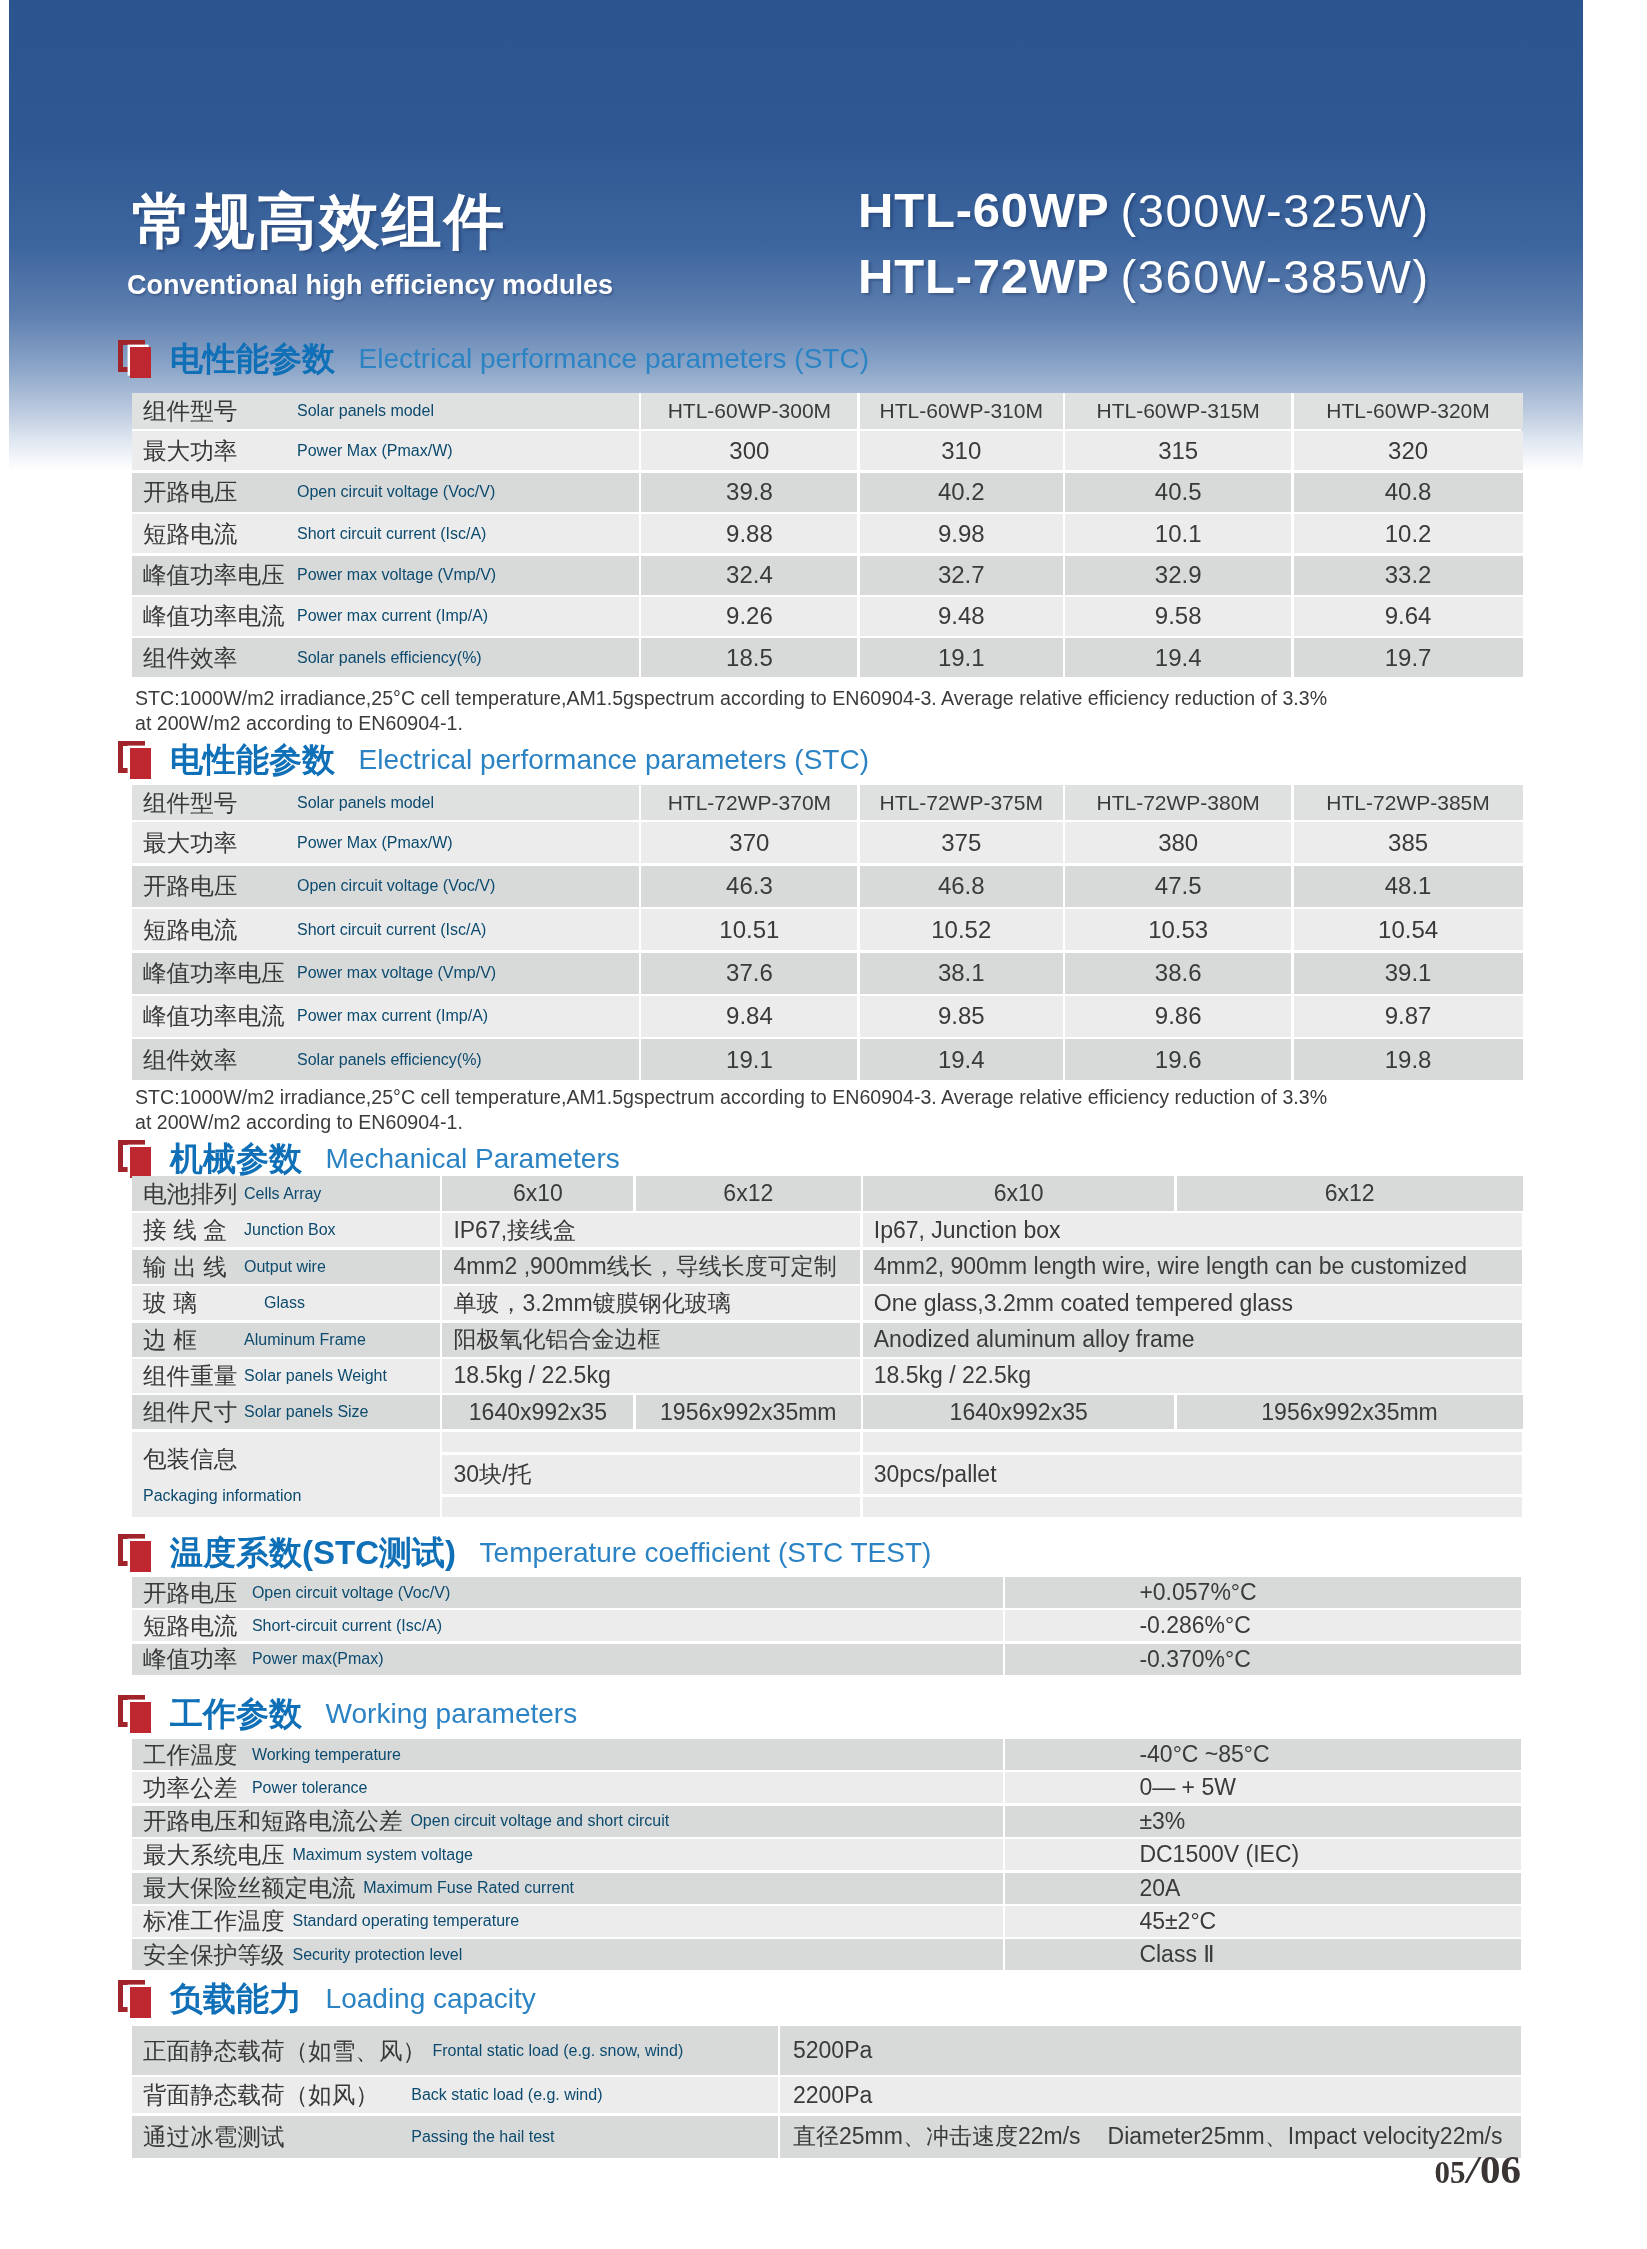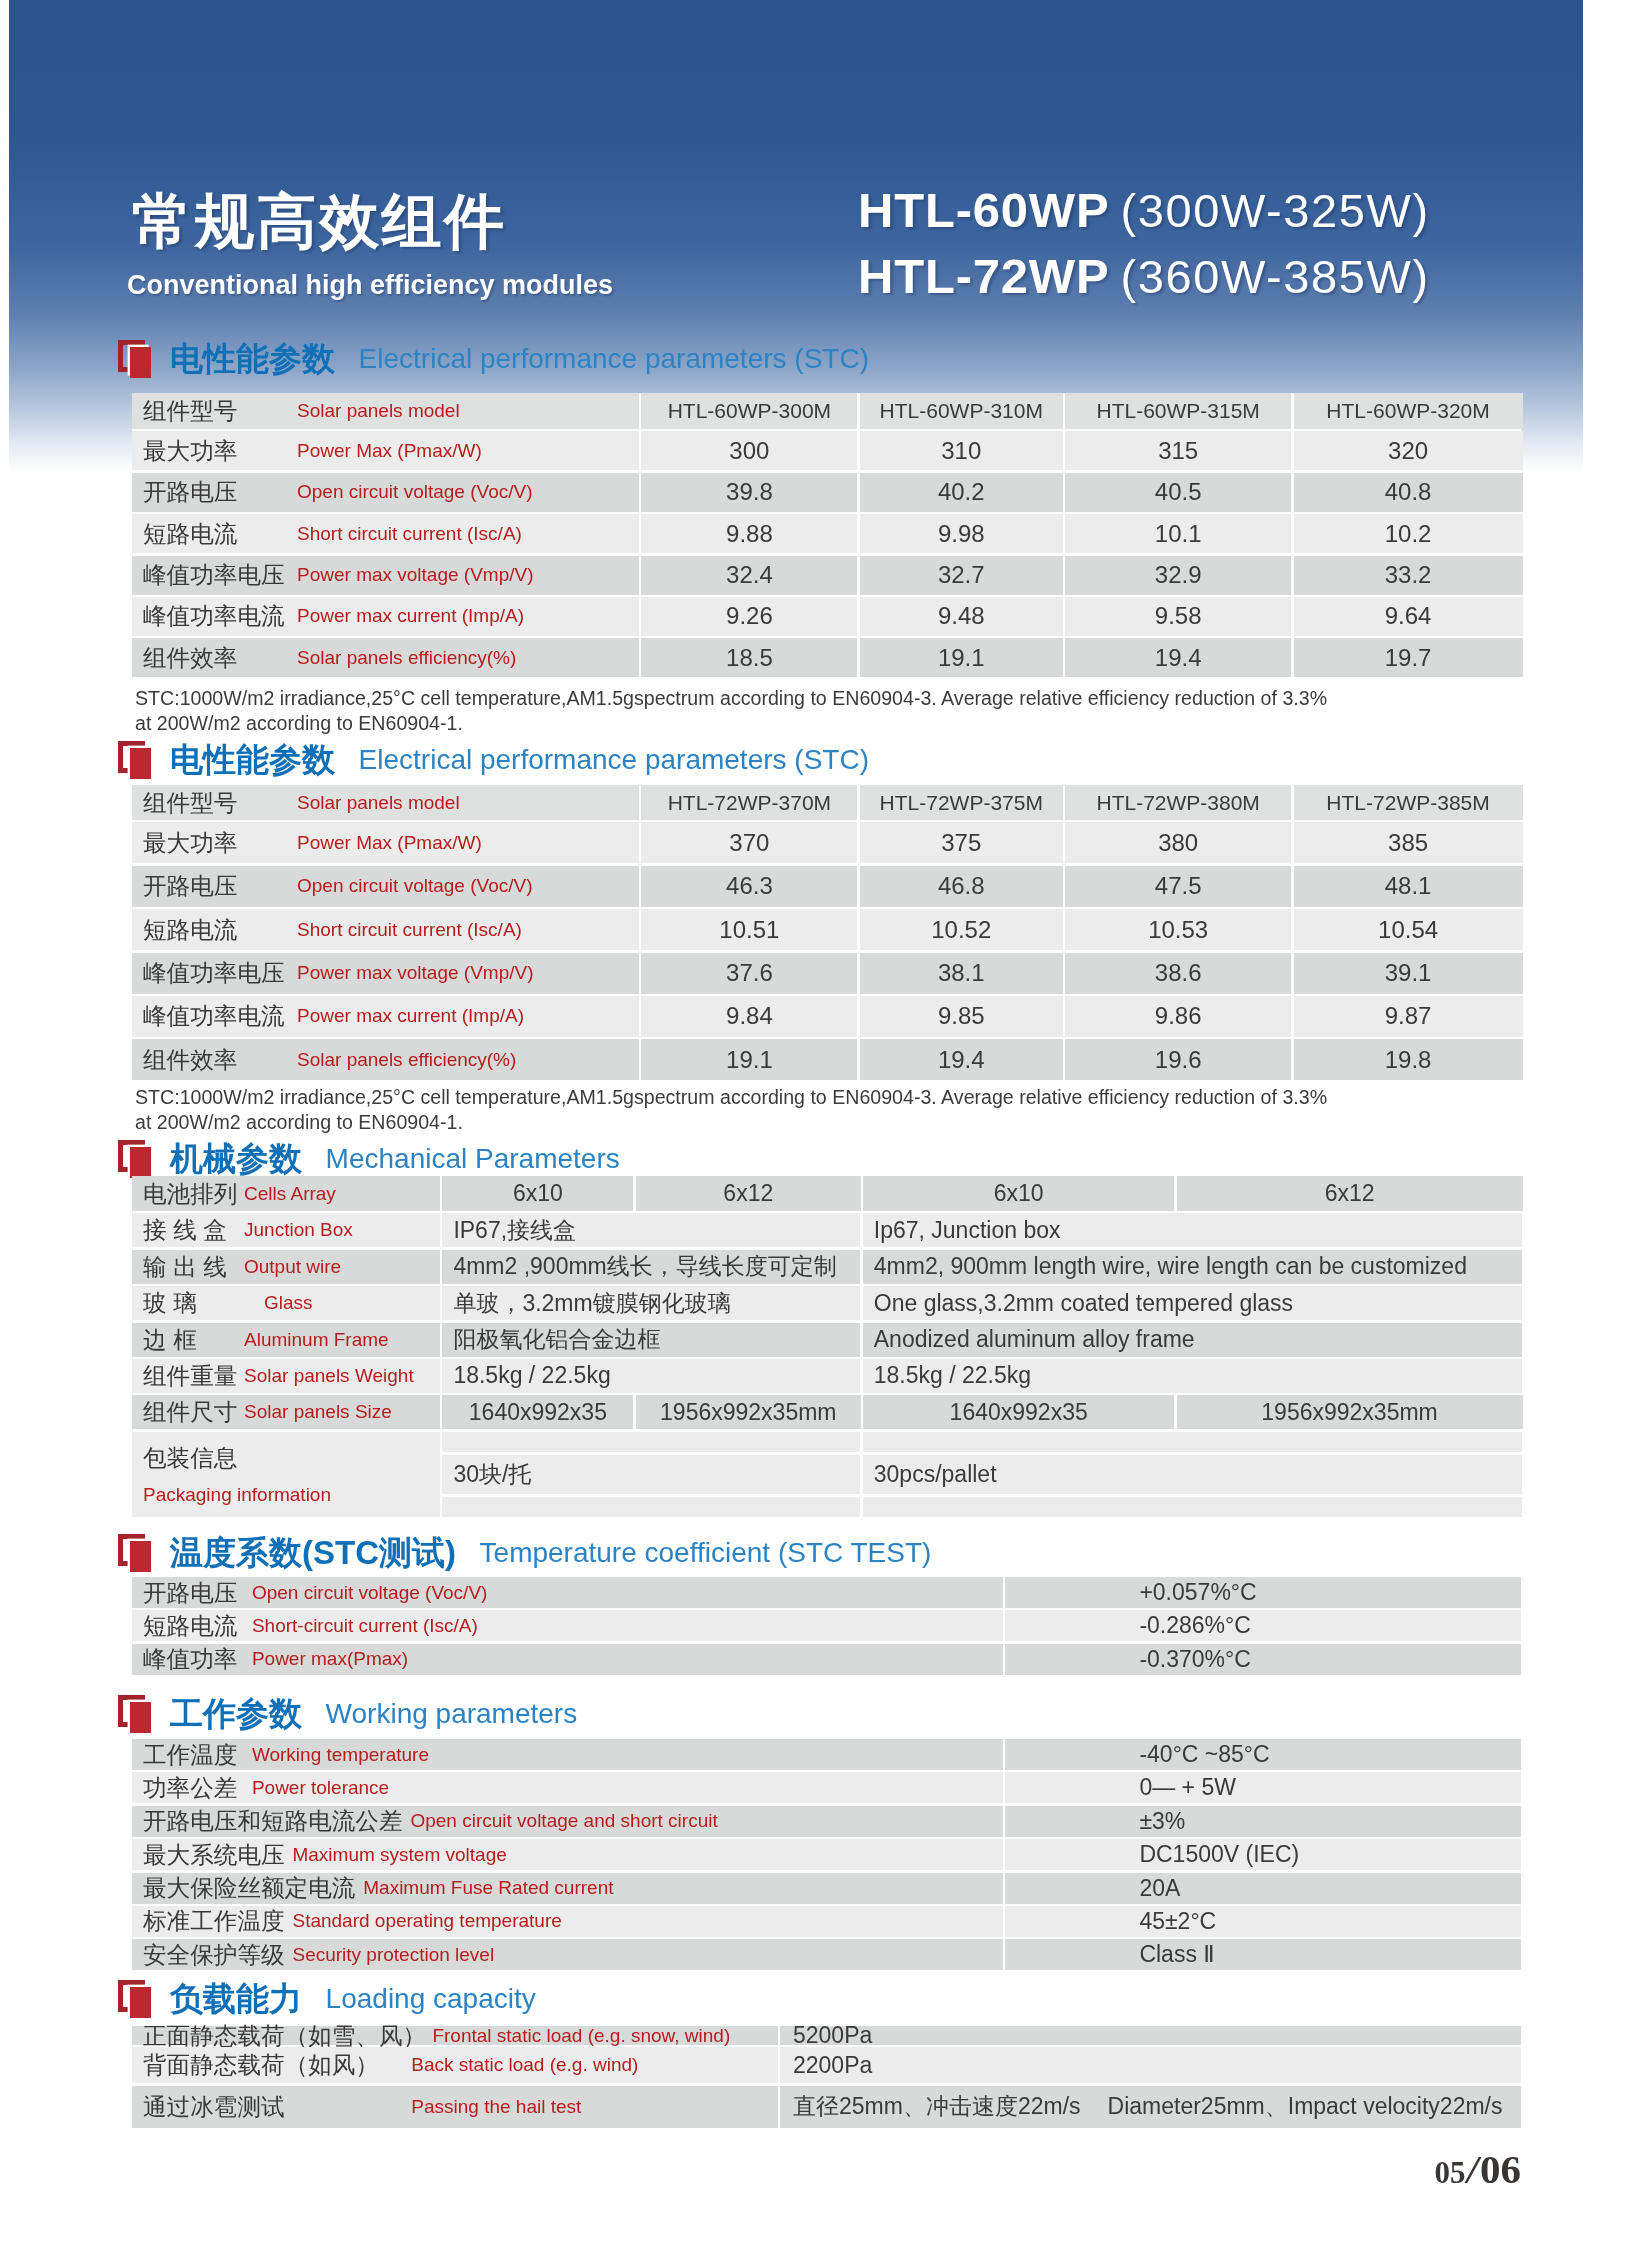--- a/index.html
+++ b/index.html
@@ -36,21 +36,21 @@
   .sec-cn{font-size:33px;font-weight:bold;color:#0f6fb7;margin-right:23.6px;white-space:nowrap;}
   .sec-en{font-size:28px;color:#2b83c4;white-space:nowrap;}
 
   
   .tbl{position:absolute;left:132px;width:1389px;background:#ffffff;}
   .trow{display:flex;gap:2.4px;margin-top:2.4px;}
   .trow:first-child{margin-top:0;}
   .cell{display:flex;align-items:center;color:#3a3a3a;box-sizing:border-box;}
   .cell.lab{padding-left:11px;}
   .cell .cn{font-size:23.6px;color:#383838;}
-  .cell .en{font-size:19px;color:#b91c1c;}
+  .cell .en{font-size:16px;color:#0c4a6e;}
   .cell.val{justify-content:center;font-size:24px;}
   .bg-head{background:#dfe0e0;}
   .bg-dark{background:#d8dada;}
   .bg-light{background:#ececec;}
 
   
   .t60 .trow{height:39px;} .t60 .trow.head{height:36px;}
   .t72 .trow{height:41px;} .t72 .trow.head{height:35px;}
   .t-el .lab .cn{display:inline-block;min-width:154px;}
   .t-el .trow.head .cell.val{font-size:21px;}
@@ -65,21 +65,21 @@
   .t-mech .trow.pack .lab{flex-direction:column;align-items:flex-start;justify-content:space-evenly;}
   .t-mech .trow.pack .bandcell{padding:0;align-items:stretch;flex-direction:column;justify-content:center;}
   .band{height:39px;border-top:3.1px solid #fff;border-bottom:3.1px solid #fff;display:flex;align-items:center;padding-left:11px;}
 
   
   .t-kv .trow{height:31px;}
   .t-kv .lab .cn{display:inline-block;min-width:101px;margin-right:7.9px;}
   .t-kv .cell.kval{padding-left:134px;font-size:23px;justify-content:flex-start;}
 
   
-  .t-load .trow{height:19px;}
+  .t-load .trow{height:49px;}
   .t-load .trow:nth-child(2){height:36px;}
   .t-load .trow:nth-child(3){height:42px;}
   .t-load .lab .cn{display:inline-block;min-width:262px;margin-right:6.3px;}
   .t-load .cell.lval{padding-left:12.6px;font-size:23px;justify-content:flex-start;}
   .t-load .lval .v2{margin-left:27px;}
 
   
   .footnote{position:absolute;left:135px;width:1398px;font-size:19.6px;line-height:25px;color:#3b3b3b;}
 
   

